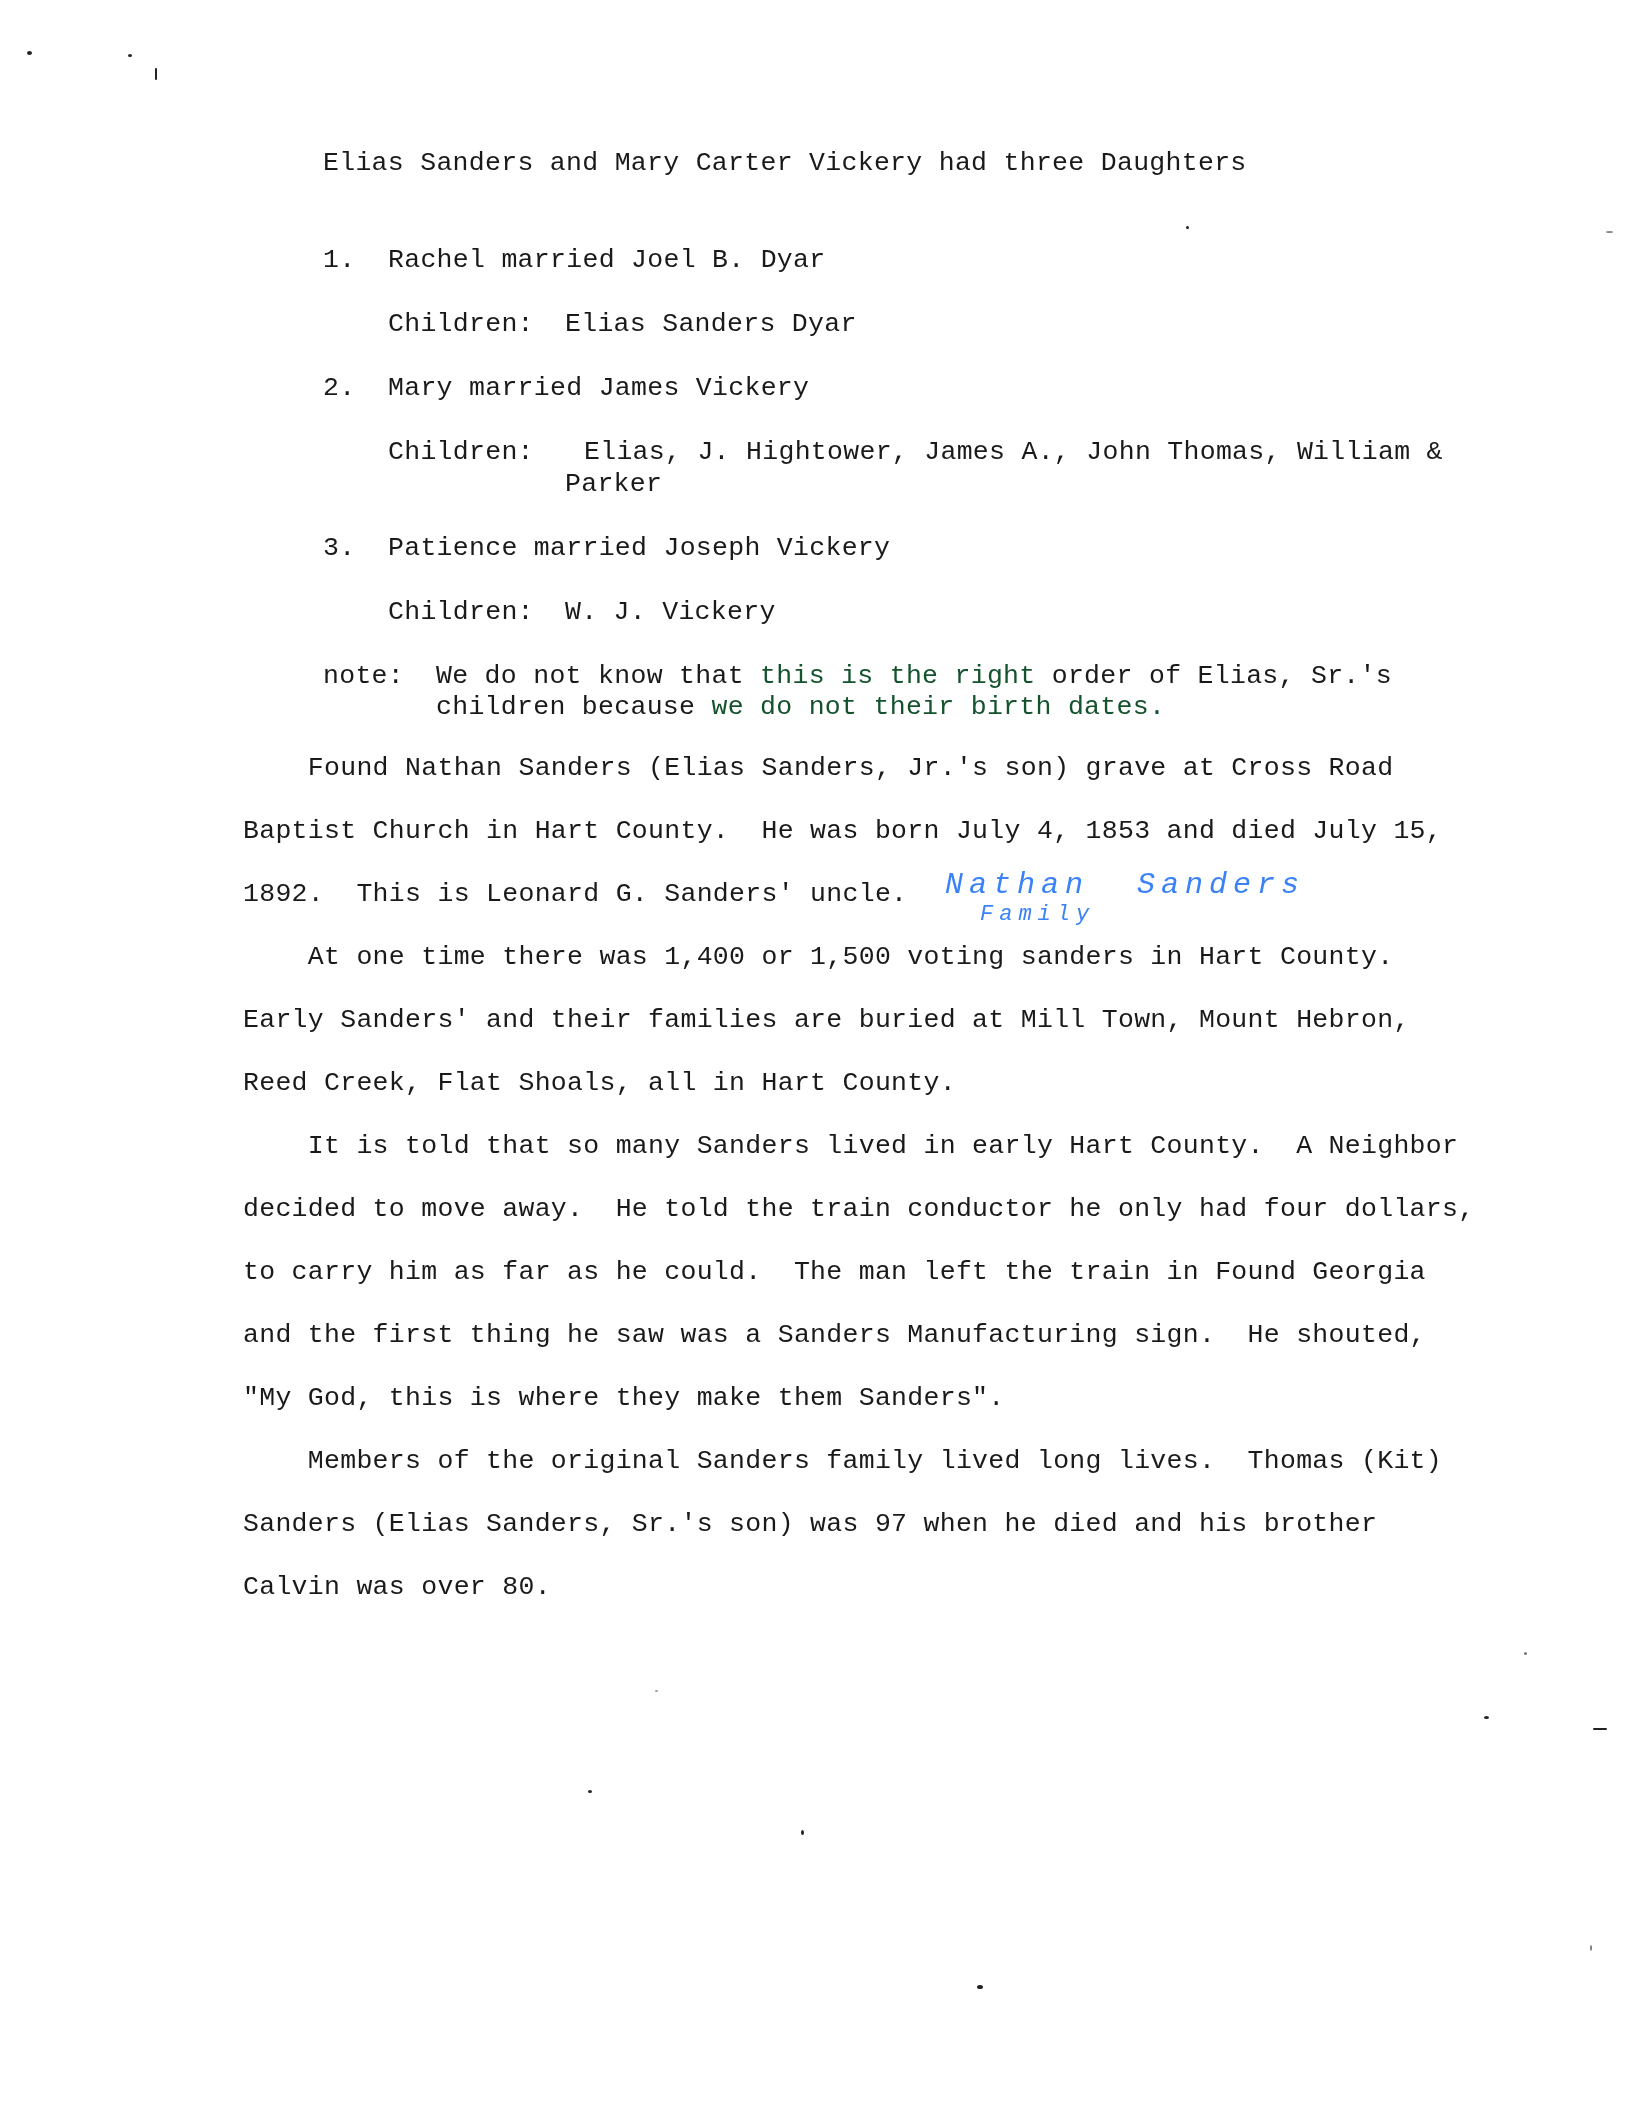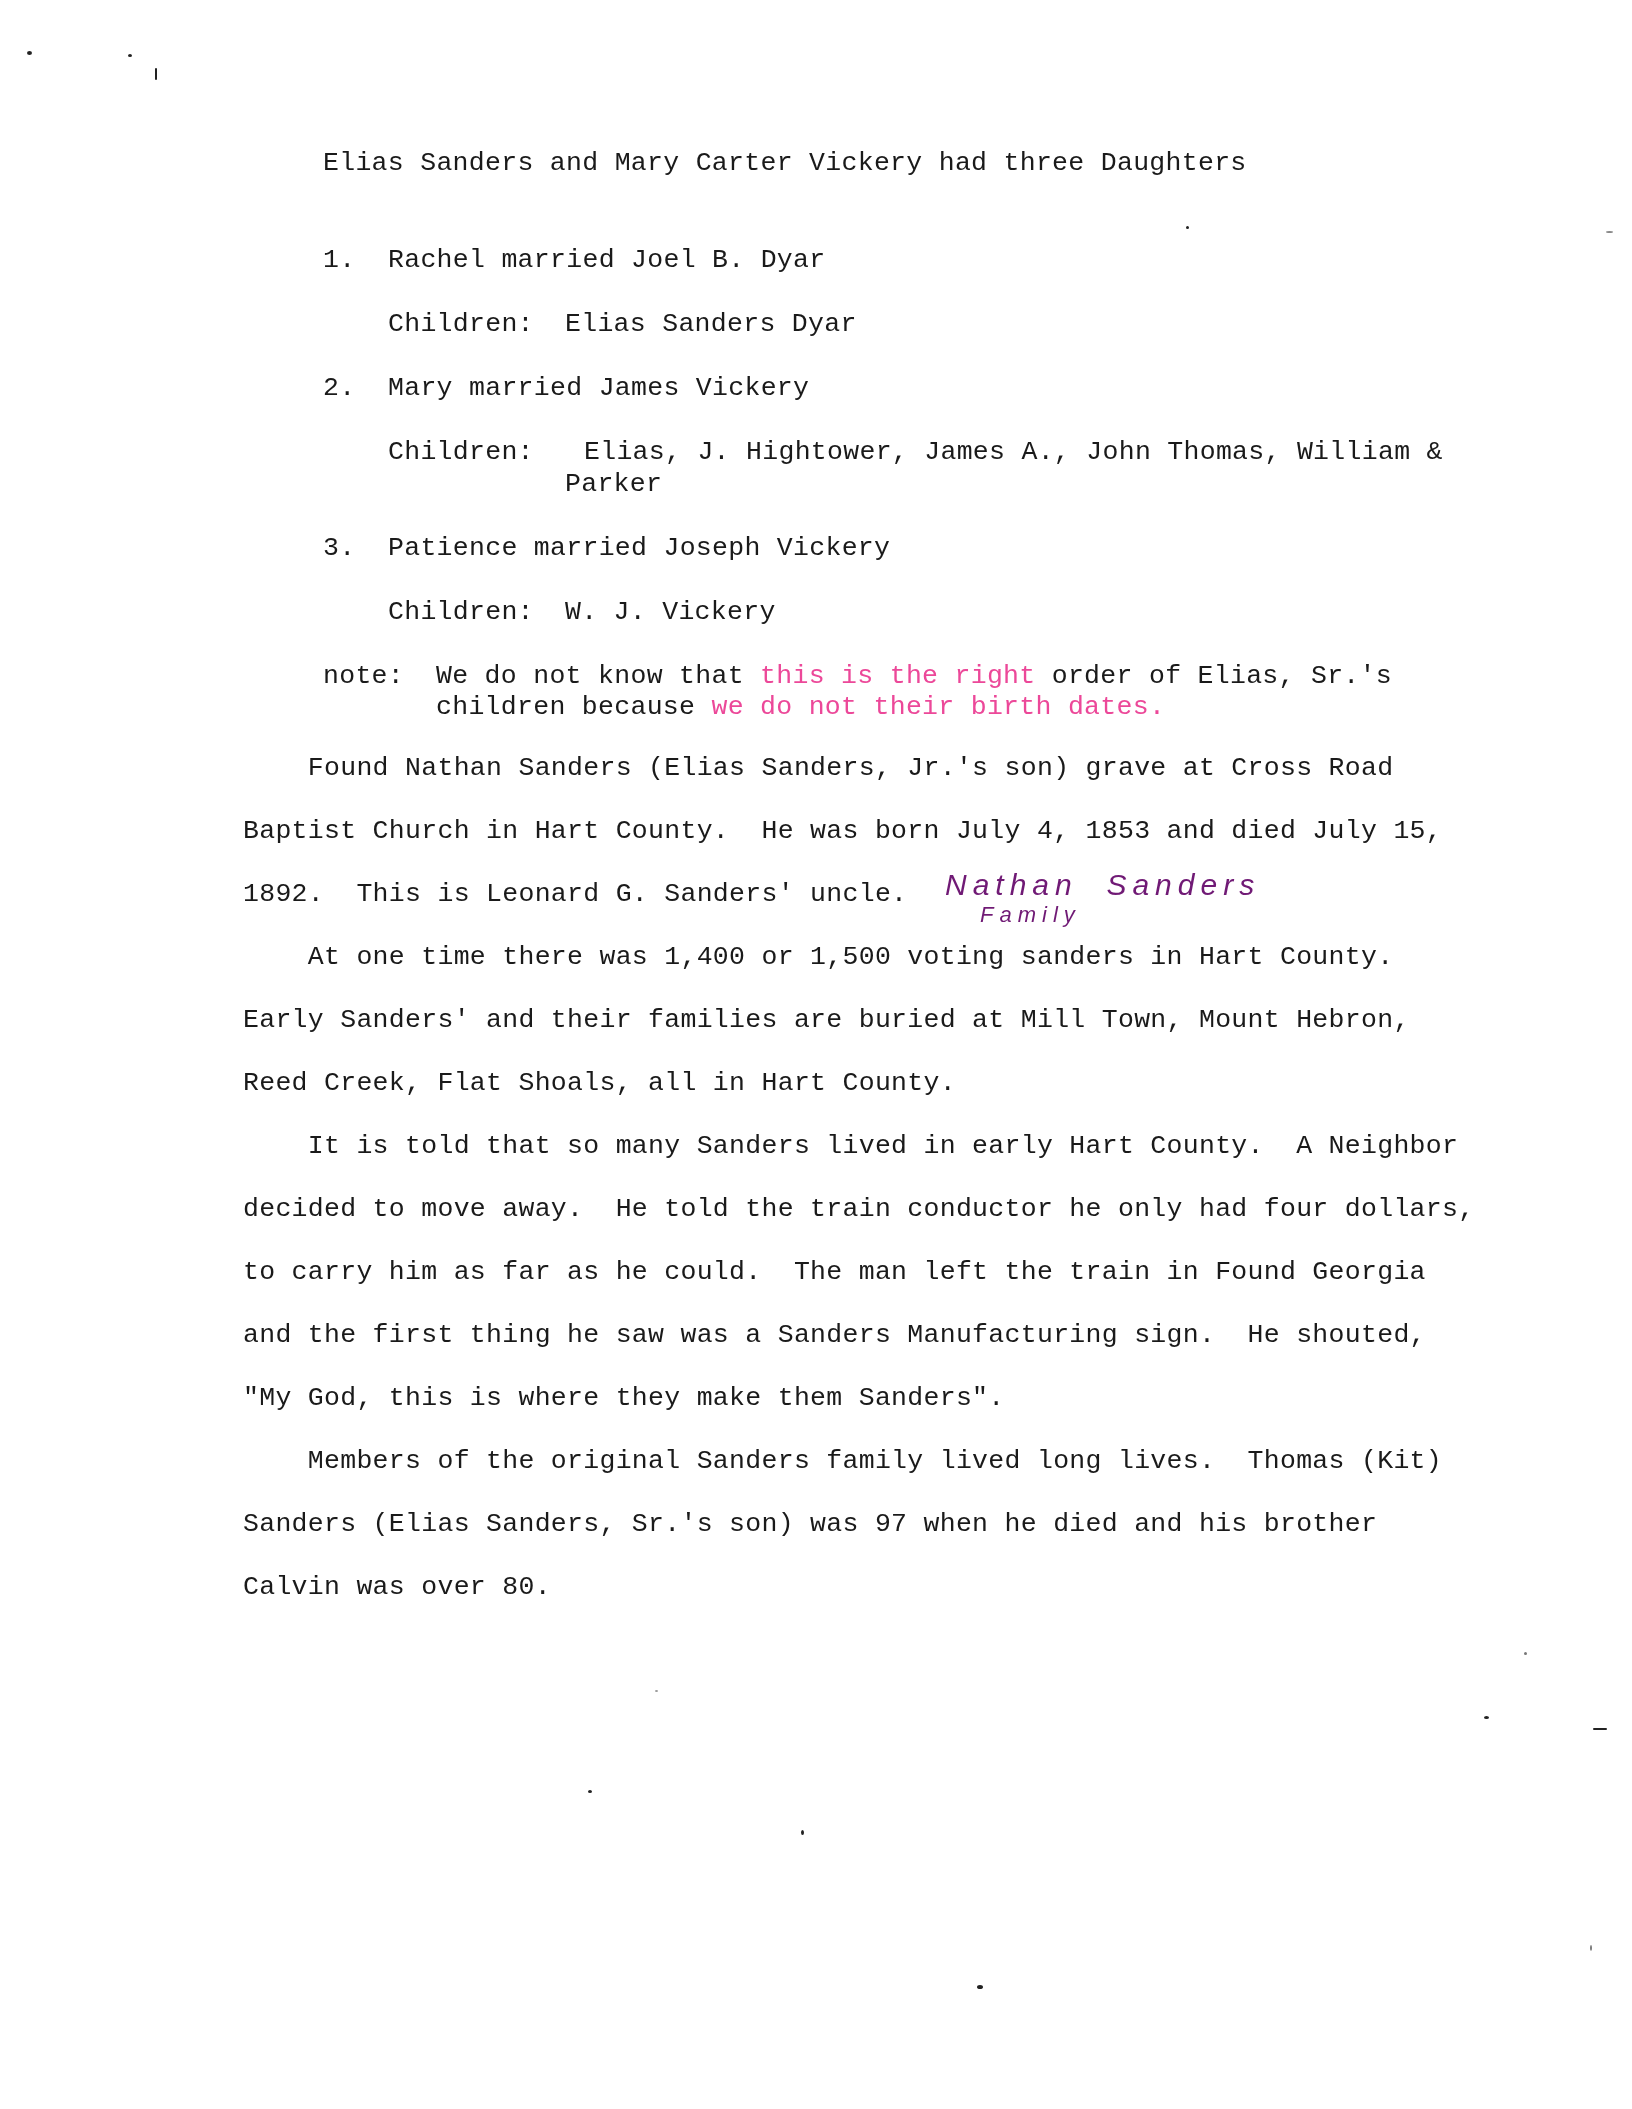--- a/index.html
+++ b/index.html
@@ -1,21 +1,21 @@
 <!DOCTYPE html>
 <html><head>
 <meta charset="utf-8">
 <style>
   html, body { margin:0; padding:0; background:#ffffff; }
   body { width:1632px; height:2109px; position:relative; overflow:hidden;
          font-family:"Liberation Mono","DejaVu Sans Mono",monospace; color:#1a1a1a; }
   .line { position:absolute; white-space:pre; font-size:26.5px; line-height:30px; letter-spacing:0.3px; }
-  .faded { color:#ec4899; }
+  .faded { color:#14532d; }
   .speck { position:absolute; background:#222; border-radius:50%; }
-  .hand { position:absolute; font-family:Liberation Sans, sans-serif; font-style:italic; color:#701a75; font-size:30px; white-space:pre; letter-spacing:6px; }
+  .hand { position:absolute; font-family:Liberation Mono, monospace; font-style:italic; color:#3b82f6; font-size:30px; white-space:pre; letter-spacing:6px; }
 </style>
 </head>
 <body>
 
 <div class="line" style="left:323px; top:148px;">Elias Sanders and Mary Carter Vickery had three Daughters</div>
 
 <div class="line" style="left:323px; top:245px;">1.</div>
 <div class="line" style="left:388px; top:245px;">Rachel married Joel B. Dyar</div>
 <div class="line" style="left:388px; top:309px;">Children:</div>
 <div class="line" style="left:565px; top:309px;">Elias Sanders Dyar</div>

